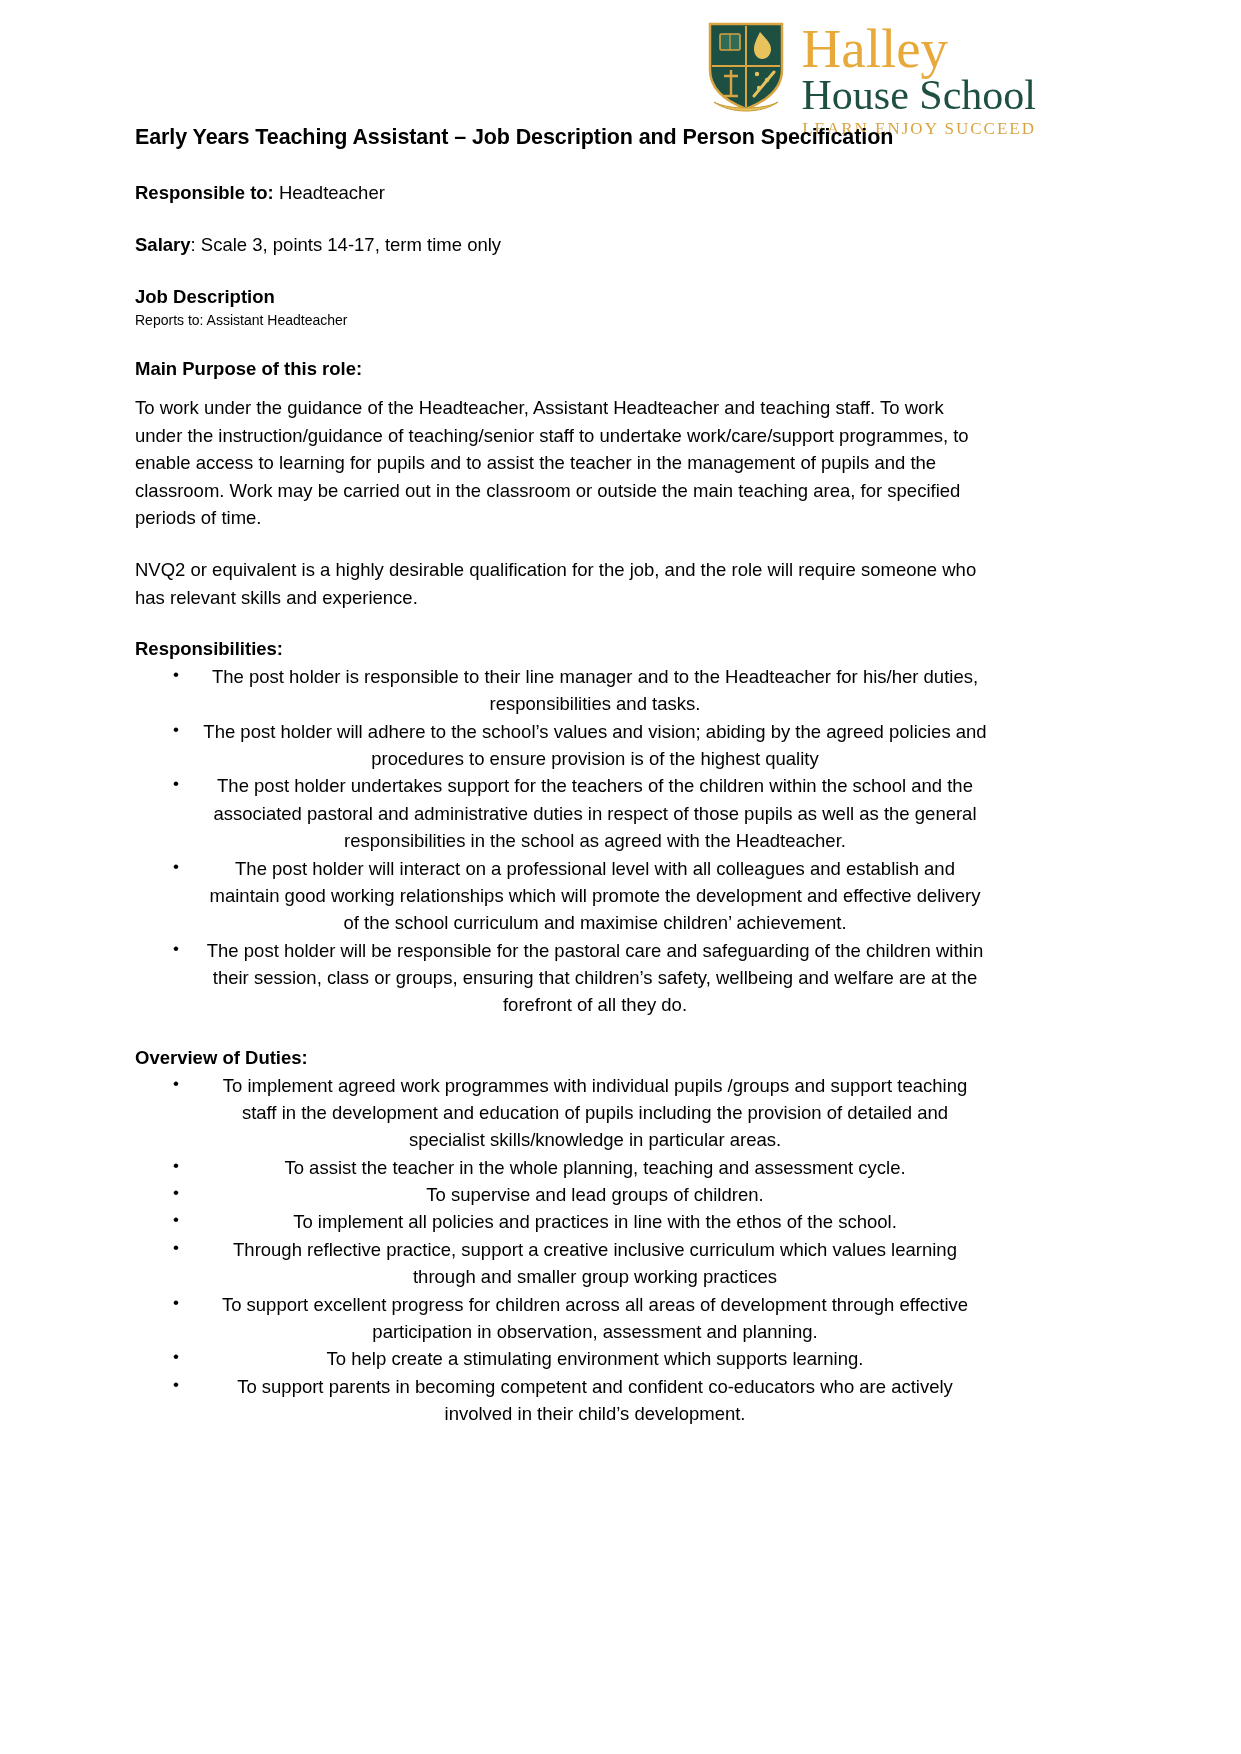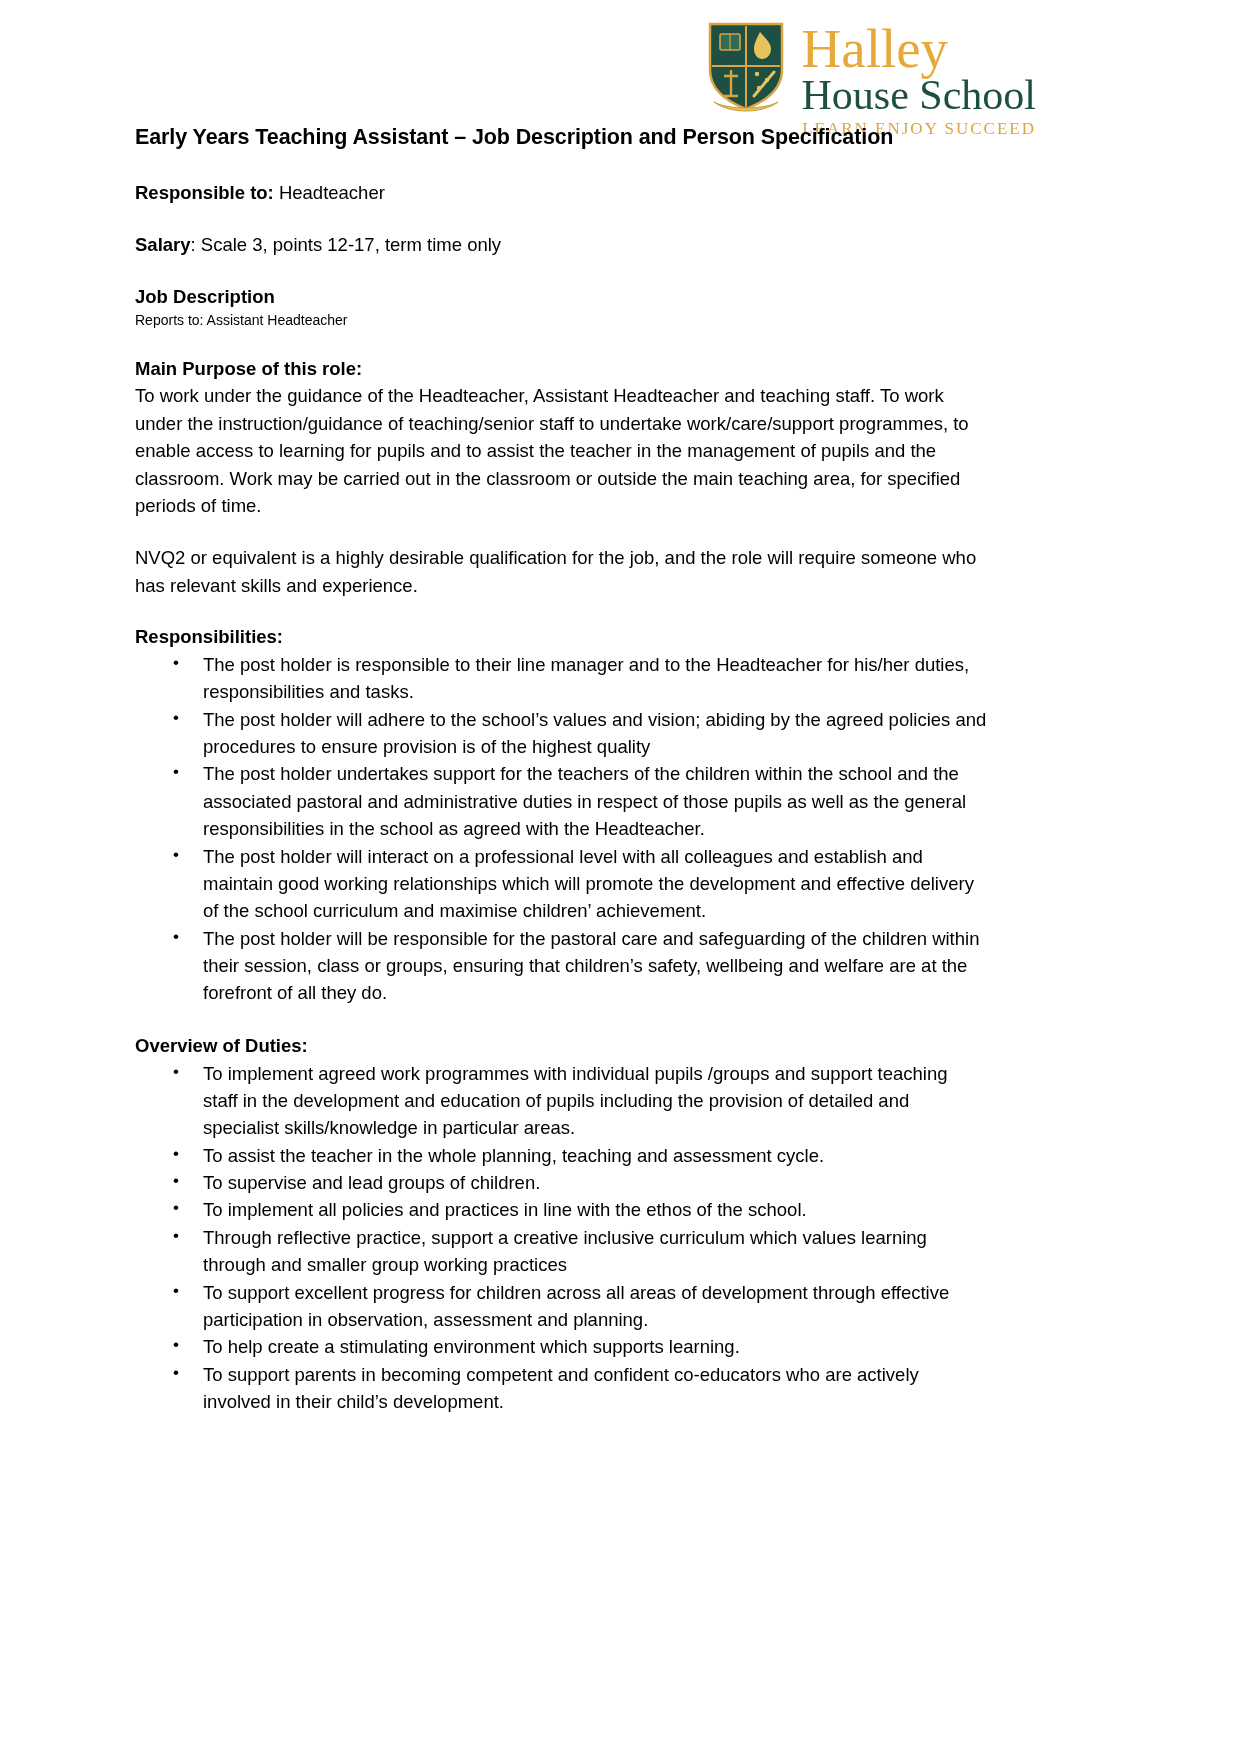--- a/index.html
+++ b/index.html
@@ -95,28 +95,29 @@
     margin: 0;
   }
   .sect-sub {
     font-size: 14px;
     line-height: 1.45;
     margin: 0 0 25px 0;
   }
   .para {
     font-size: 18.5px;
     line-height: 1.48;
-    margin: 0 0 25px 0;
+    margin: 12px 0 25px 0;
     text-align: left;
   }
 
   ul.bullets {
     list-style: none;
     margin: 0 0 26px 0;
     padding: 0 0 0 0;
+    text-align: center;
   }
   ul.bullets li {
     position: relative;
     font-size: 18.5px;
     line-height: 1.48;
     padding-left: 68px;
     margin: 0 0 0 0;
   }
   ul.bullets li::before {
     content: "\2022";
@@ -156,21 +157,21 @@
 
   <div class="content">
 
     <h1 class="doc-title">Early Years Teaching Assistant – Job Description and Person Specification</h1>
 
     <p class="field-line">
       <span class="lbl">Responsible to:</span><span> Headteacher</span>
     </p>
 
     <p class="field-line">
-      <span class="lbl">Salary</span><span>: Scale 3, points 12-17, term time only</span>
+      <span class="lbl">Salary</span><span>: Scale 3, points 14-17, term time only</span>
     </p>
 
 
     <p class="sect-head">Job Description</p>
     <p class="sect-sub">Reports to: Assistant Headteacher</p>
 
     <p class="sect-head">Main Purpose of this role:</p>
     <p class="para">To work under the guidance of the Headteacher, Assistant Headteacher and teaching staff. To work under the instruction/guidance of teaching/senior staff to undertake work/care/support programmes, to enable access to learning for pupils and to assist the teacher in the management of pupils and the classroom.  Work may be carried out in the classroom or outside the main teaching area, for specified periods of time.</p>
 
     <p class="para">NVQ2 or equivalent is a highly desirable qualification for the job, and the role will require someone who has relevant skills and experience.</p>

